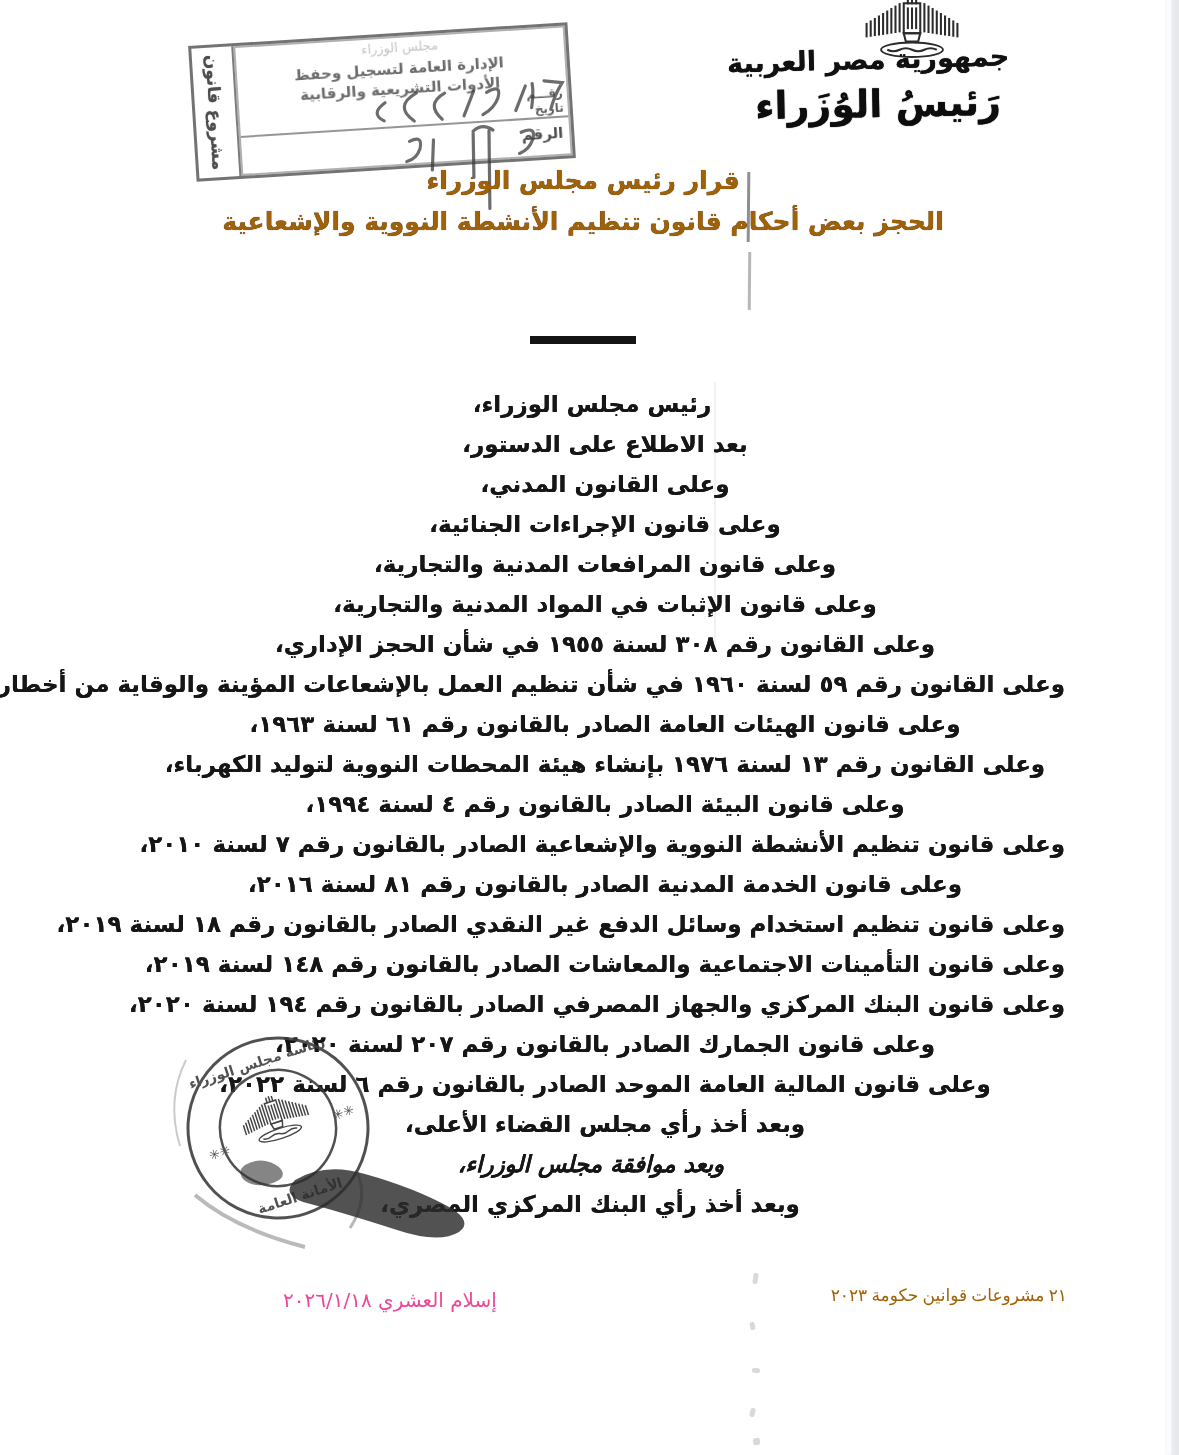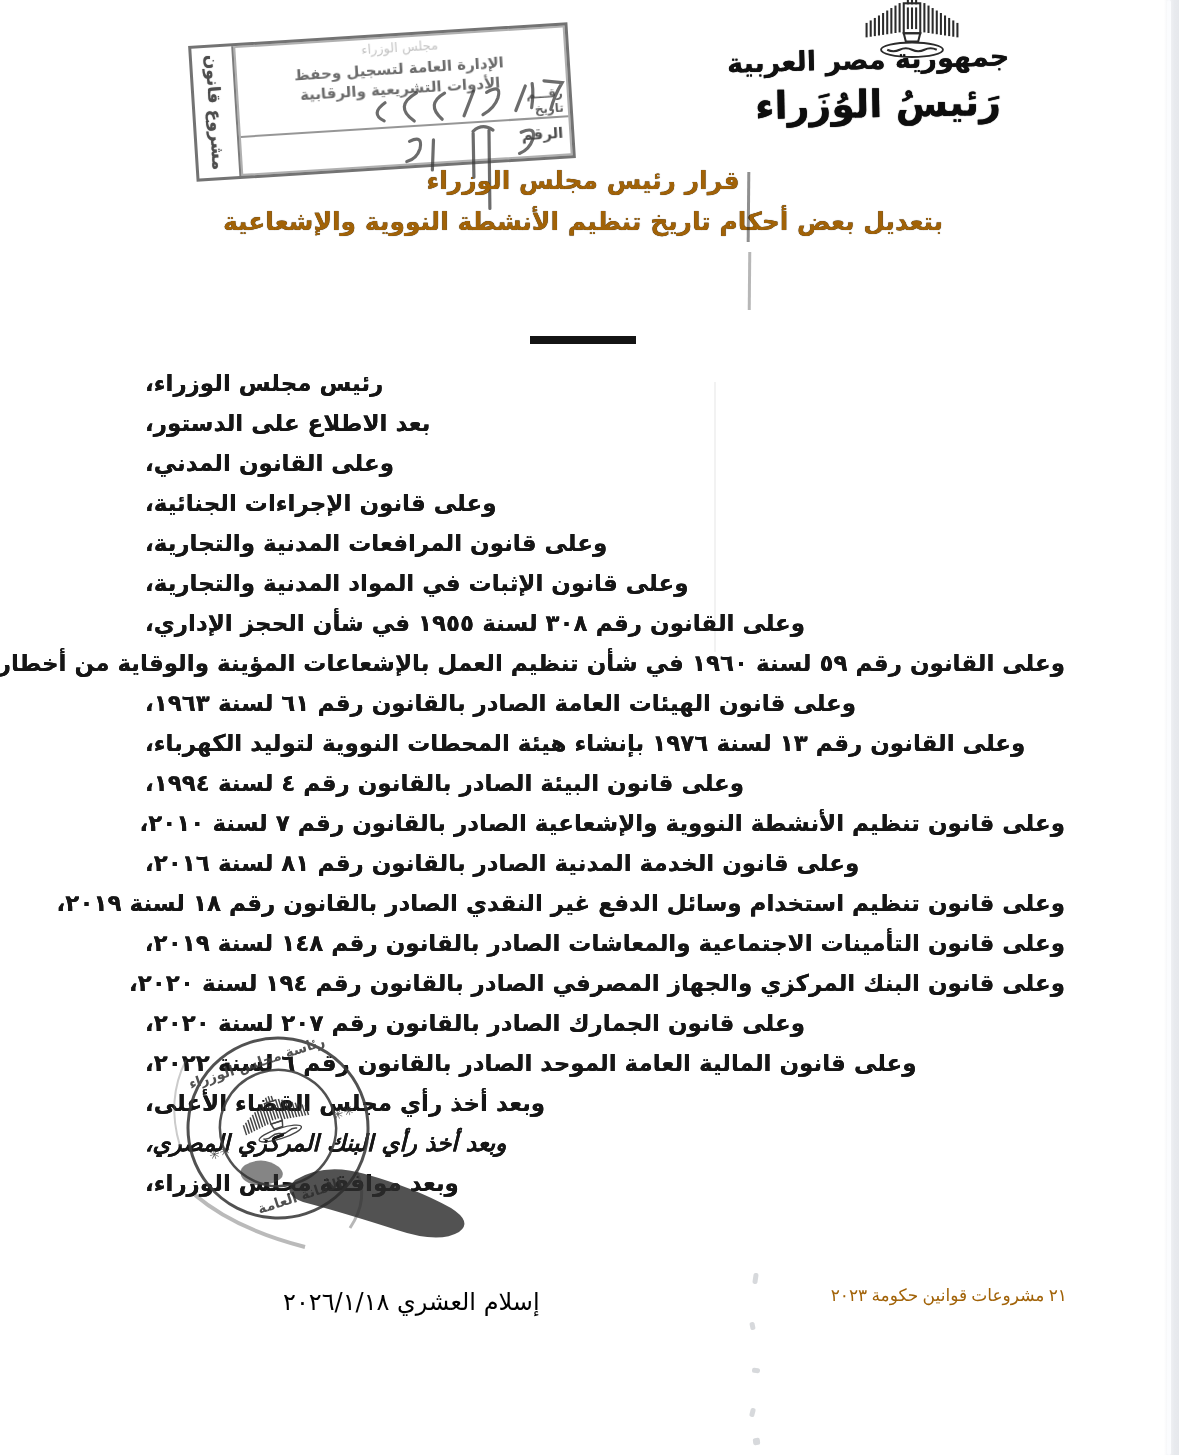--- a/index.html
+++ b/index.html
@@ -41,33 +41,33 @@
   .stamp-div{position:absolute;left:0;right:0;top:88px;border-top:2px solid rgba(80,80,80,.6);}
   .stamp-serial-lbl{position:absolute;top:96px;right:6px;font-size:15px;font-weight:700;
     color:rgba(60,60,60,.9);filter:blur(.3px);}
   .stamp-hand{position:absolute;left:40px;top:0;width:334px;height:195px;overflow:visible;}
   
   .title-block{position:absolute;left:0;top:160px;width:1166px;text-align:center;direction:rtl;}
   .title-block div{font-size:25px;font-weight:700;line-height:41px;
     text-shadow:0 0 .7px #000;color:#a16207;}
   .title-divider{position:absolute;left:530px;top:336px;width:106px;height:8px;background:#141414;}
   
-  .doc-lines{position:absolute;right:114px;top:363px;width:920px;direction:rtl;text-align:left;}
+  .doc-lines{position:absolute;right:114px;top:384px;width:920px;direction:rtl;text-align:center;}
   .doc-lines > div{height:40px;line-height:40px;font-size:23px;font-weight:700;
     white-space:nowrap;color:#161616;text-shadow:0 0 .6px #111;}
   .doc-lines > div:nth-child(1){padding-right:26px;}
   .doc-lines > div:nth-child(20){padding-right:28px;font-style:italic;}
   .doc-lines > div:nth-child(21){padding-right:30px;}
   .doc-lines > div:nth-child(22){padding-right:62px;}
   
   .seal{position:absolute;left:146px;top:1020px;width:270px;height:240px;overflow:visible;}
   .smudge{position:absolute;left:185px;top:1125px;width:320px;height:150px;overflow:visible;}
   
-  .footer-left{position:absolute;left:283px;top:1288px;font-size:24px;direction:rtl;
-    color:#000000;filter:blur(.3px);font-weight:500;}
+  .footer-left{position:absolute;left:283px;top:1288px;font-size:20px;direction:rtl;
+    color:#ec4899;filter:blur(.3px);font-weight:500;}
   .footer-right{position:absolute;right:112px;top:1285px;font-size:17px;direction:rtl;
     color:#a16207;font-family:"Liberation Serif","DejaVu Serif",serif;}
   
   .art{position:absolute;background:#1f1f1f;}
   .art.a1{left:747px;top:172px;width:3px;height:70px;opacity:.5;transform:rotate(.5deg);}
   .art.a2{left:748px;top:252px;width:3px;height:58px;opacity:.32;transform:rotate(.5deg);}
   .crease{position:absolute;left:714px;top:382px;width:2px;height:270px;background:#000;opacity:.05;}
   .speck{position:absolute;background:#9aa0a8;opacity:.4;border-radius:2px;}
   .sp1{left:753px;top:1273px;width:5px;height:11px;transform:rotate(8deg);}
   .sp2{left:750px;top:1322px;width:5px;height:8px;transform:rotate(-12deg);}
@@ -159,21 +159,21 @@
         <path d="M252,100 l-4,78"></path>
         <path d="M236,102 l-2,44"></path>
         <path d="M196,106 l-3,30"></path>
         <path d="M172,106 q14,-6 10,8 q-4,10 -14,12"></path>
       </g>
     </svg>
   </div>
 
   <div class="title-block">
     <div>قرار رئيس مجلس الوزراء</div>
-    <div>بتعديل بعض أحكام تاريخ تنظيم الأنشطة النووية والإشعاعية</div>
+    <div>الحجز بعض أحكام قانون تنظيم الأنشطة النووية والإشعاعية</div>
   </div>
   <div class="title-divider"></div>
 
   <div class="doc-lines">
     <div>رئيس مجلس الوزراء،</div>
     <div>بعد الاطلاع على الدستور،</div>
     <div>وعلى القانون المدني،</div>
     <div>وعلى قانون الإجراءات الجنائية،</div>
     <div>وعلى قانون المرافعات المدنية والتجارية،</div>
     <div>وعلى قانون الإثبات في المواد المدنية والتجارية،</div>
@@ -183,22 +183,22 @@
     <div>وعلى القانون رقم ١٣ لسنة ١٩٧٦ بإنشاء هيئة المحطات النووية لتوليد الكهرباء،</div>
     <div>وعلى قانون البيئة الصادر بالقانون رقم ٤ لسنة ١٩٩٤،</div>
     <div>وعلى قانون تنظيم الأنشطة النووية والإشعاعية الصادر بالقانون رقم ٧ لسنة ٢٠١٠،</div>
     <div>وعلى قانون الخدمة المدنية الصادر بالقانون رقم ٨١ لسنة ٢٠١٦،</div>
     <div>وعلى قانون تنظيم استخدام وسائل الدفع غير النقدي الصادر بالقانون رقم ١٨ لسنة ٢٠١٩،</div>
     <div>وعلى قانون التأمينات الاجتماعية والمعاشات الصادر بالقانون رقم ١٤٨ لسنة ٢٠١٩،</div>
     <div>وعلى قانون البنك المركزي والجهاز المصرفي الصادر بالقانون رقم ١٩٤ لسنة ٢٠٢٠،</div>
     <div>وعلى قانون الجمارك الصادر بالقانون رقم ٢٠٧ لسنة ٢٠٢٠،</div>
     <div>وعلى قانون المالية العامة الموحد الصادر بالقانون رقم ٦ لسنة ٢٠٢٢،</div>
     <div>وبعد أخذ رأي مجلس القضاء الأعلى،</div>
+    <div>وبعد موافقة مجلس الوزراء،</div>
     <div>وبعد أخذ رأي البنك المركزي المصري،</div>
-    <div>وبعد موافقة مجلس الوزراء،</div>
   </div>
 
   <svg class="seal" viewBox="0 0 270 240">
     <g transform="rotate(-18 132 108)" opacity=".88">
       <circle cx="132" cy="108" r="90" fill="none" stroke="#3a3a3a" stroke-width="3"></circle>
       <circle cx="132" cy="108" r="58" fill="none" stroke="#3a3a3a" stroke-width="2.5"></circle>
       <text x="132" y="44" font-size="14" font-weight="bold" text-anchor="middle" direction="rtl" fill="#3a3a3a" font-family="DejaVu Sans, sans-serif">رئاسة مجلس الوزراء</text>
       <text x="132" y="184" font-size="14" font-weight="bold" text-anchor="middle" direction="rtl" fill="#3a3a3a" font-family="DejaVu Sans, sans-serif">الأمانة العامة</text>
       <text x="58" y="118" font-size="13" fill="#3a3a3a">✳✳</text>
       <text x="188" y="118" font-size="13" fill="#3a3a3a">✳✳</text>

